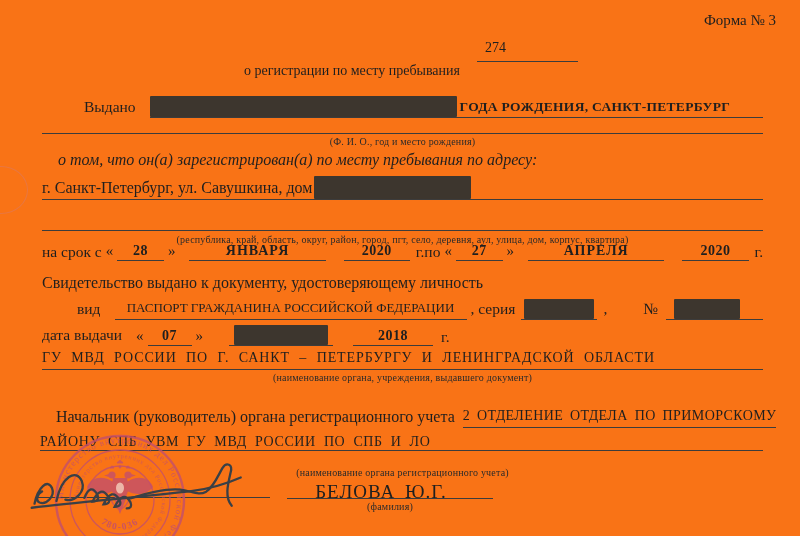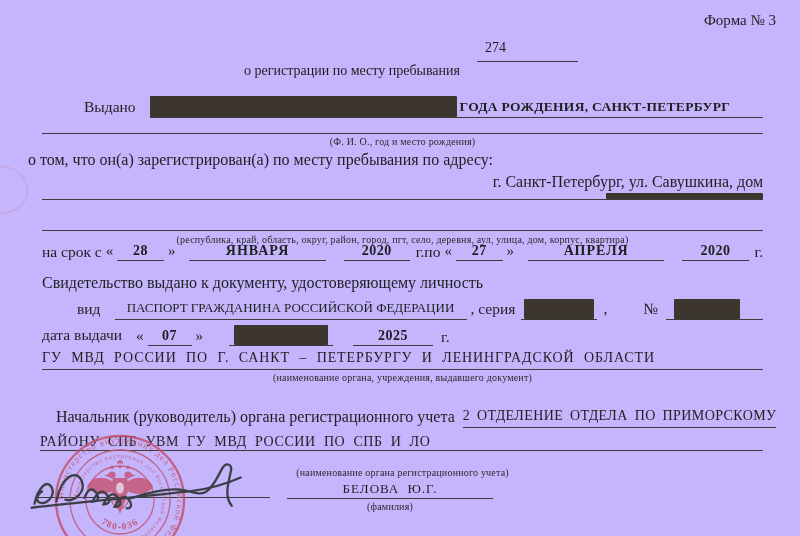--- a/index.html
+++ b/index.html
@@ -1,18 +1,18 @@
 <!DOCTYPE html>
 <html><head>
 <meta charset="utf-8">
 <style>
   html,body{margin:0;padding:0;background:#e8e8e6;}
   .page{
     position:relative;width:800px;height:536px;margin:0 auto;
-    background:#c4b5fd;overflow:hidden;
+    background:#f97316;overflow:hidden;
     font-family:"Liberation Serif","DejaVu Serif",serif;
     color:#1f1f1f;
   }
   .abs{position:absolute;}
   .rule{position:absolute;border-top:1.6px solid #3c3c3c;height:0;}
   .caption{position:absolute;left:42px;right:37px;text-align:center;font-size:10px;color:#2a2a2a;letter-spacing:.2px;}
   .row{position:absolute;display:flex;align-items:flex-end;}
   .fill{flex:1;border-bottom:1.6px solid #3c3c3c;display:flex;align-items:flex-end;}
   .cell{border-bottom:1.6px solid #3c3c3c;text-align:center;}
   .redact{background:#3d362e;border-radius:1px;}
@@ -38,23 +38,23 @@
   <div class="row" style="top:93px;left:42px;right:37px;height:25px;">
     <span class="lbl" style="margin-left:42px;padding-right:14px;padding-bottom:2px;">Выдано</span>
     <span class="fill">
       <span class="redact" style="width:307px;height:21px;"></span>
       <span class="boldval" style="font-size:13.5px;letter-spacing:.3px;margin-left:3px;padding-bottom:2px;">ГОДА РОЖДЕНИЯ, САНКТ-ПЕТЕРБУРГ</span>
     </span>
   </div>
   <div class="rule" style="top:133px;left:42px;right:37px;"></div>
   <div class="caption" style="top:136px;">(Ф. И. О., год и место рождения)</div>
 
-  <div class="abs" style="top:151px;left:28px;font-size:16px;">о том, что он(а) зарегистрирован(а) по месту пребывания по адресу:</div>
+  <div class="abs" style="top:151px;left:58px;font-size:16px;font-style:italic;">о том, что он(а) зарегистрирован(а) по месту пребывания по адресу:</div>
 
-  <div class="row" style="top:173px;left:42px;right:37px;height:26px;border-bottom:1.6px solid #3c3c3c;flex-direction:column;">
+  <div class="row" style="top:173px;left:42px;right:37px;height:26px;border-bottom:1.6px solid #3c3c3c;">
     <span style="font-size:16px;padding-bottom:2px;white-space:nowrap;">г. Санкт-Петербург, ул. Савушкина, дом</span>
     <span class="redact" style="width:157px;height:23px;margin-left:2px;"></span>
   </div>
   <div class="rule" style="top:230px;left:42px;right:37px;"></div>
   <div class="caption" style="top:234px;">(республика, край, область, округ, район, город, пгт, село, деревня, аул, улица, дом, корпус, квартира)</div>
 
   <div class="row" style="top:240px;left:42px;right:37px;height:21px;">
     <span class="lbl">на срок с</span>
     <span class="q">«</span>
     <span class="cell datecell" style="width:48px;text-align:center;">28</span>
@@ -88,21 +88,21 @@
   </div>
 
   <div class="row" style="top:322px;left:42px;height:24px;">
     <span class="lbl" style="padding-bottom:2px;">дата выдачи</span>
     <span class="q" style="margin-left:10px;">«</span>
     <span class="cell datecell" style="width:44px;">07</span>
     <span class="q">»</span>
     <span class="cell" style="width:104px;margin-left:22px;display:flex;align-items:flex-end;">
       <span class="redact" style="width:94px;height:20px;margin:0 auto;"></span>
     </span>
-    <span class="cell datecell" style="width:80px;margin-left:20px;">2025</span>
+    <span class="cell datecell" style="width:80px;margin-left:20px;">2018</span>
     <span class="lbl" style="margin-left:8px;">г.</span>
   </div>
 
   <div class="abs capsline" style="top:350px;left:42px;font-size:14px;">ГУ МВД РОССИИ ПО Г. САНКТ – ПЕТЕРБУРГУ И ЛЕНИНГРАДСКОЙ ОБЛАСТИ</div>
   <div class="rule" style="top:369px;left:42px;right:37px;"></div>
   <div class="caption" style="top:372px;">(наименование органа, учреждения, выдавшего документ)</div>
 
   <div class="row" style="top:404px;left:40px;right:37px;height:24px;">
     <span style="font-size:16px;white-space:nowrap;padding-bottom:2px;margin-left:16px;">Начальник (руководитель) органа регистрационного учета</span>
     <span class="cell capsline" style="flex:1;margin-left:8px;font-size:14px;padding-bottom:3px;letter-spacing:.4px;word-spacing:3px;text-align:right;">2 ОТДЕЛЕНИЕ ОТДЕЛА ПО ПРИМОРСКОМУ</span>
@@ -152,17 +152,17 @@
       <path d="M 8,42 C 12,26 22,17 26,27 C 29,35 20,44 13,41 C 9,39 11,32 16,30"></path>
       <path d="M 30,40 C 36,16 51,8 56,21 C 60,32 48,42 39,39"></path>
       <path d="M 58,38 q 7,-15 13,-3 q 3,7 -5,7 q 9,-17 16,-4 q 3,7 -5,7 q 9,-17 16,-4 q 3,7 -5,7 q 9,-17 16,-4 q 2,6 -4,6"></path>
       <path d="M 104,40 C 122,35 140,31 154,33 C 166,35 172,40 180,36 C 188,31 192,21 197,13 C 201,7 208,9 205,18 C 202,29 198,42 205,51"></path>
       <path d="M 5,46 C 55,42 115,39 165,35 C 185,33 200,29 215,23"></path>
     </g>
   </svg>
 
   <div class="rule" style="top:497px;left:35px;width:235px;z-index:1;"></div>
 
-  <div class="abs" style="top:481px;left:287px;width:206px;text-align:center;font-size:13px;letter-spacing:1px;word-spacing:4px;">БЕЛОВА Ю.Г.</div>
+  <div class="abs" style="top:481px;left:278px;width:206px;text-align:center;font-size:19px;letter-spacing:1px;word-spacing:4px;">БЕЛОВА Ю.Г.</div>
   <div class="rule" style="top:498px;left:287px;width:206px;"></div>
   <div class="caption" style="top:501px;left:287px;right:auto;width:206px;">(фамилия)</div>
 
 </div>
 
 </body></html>

